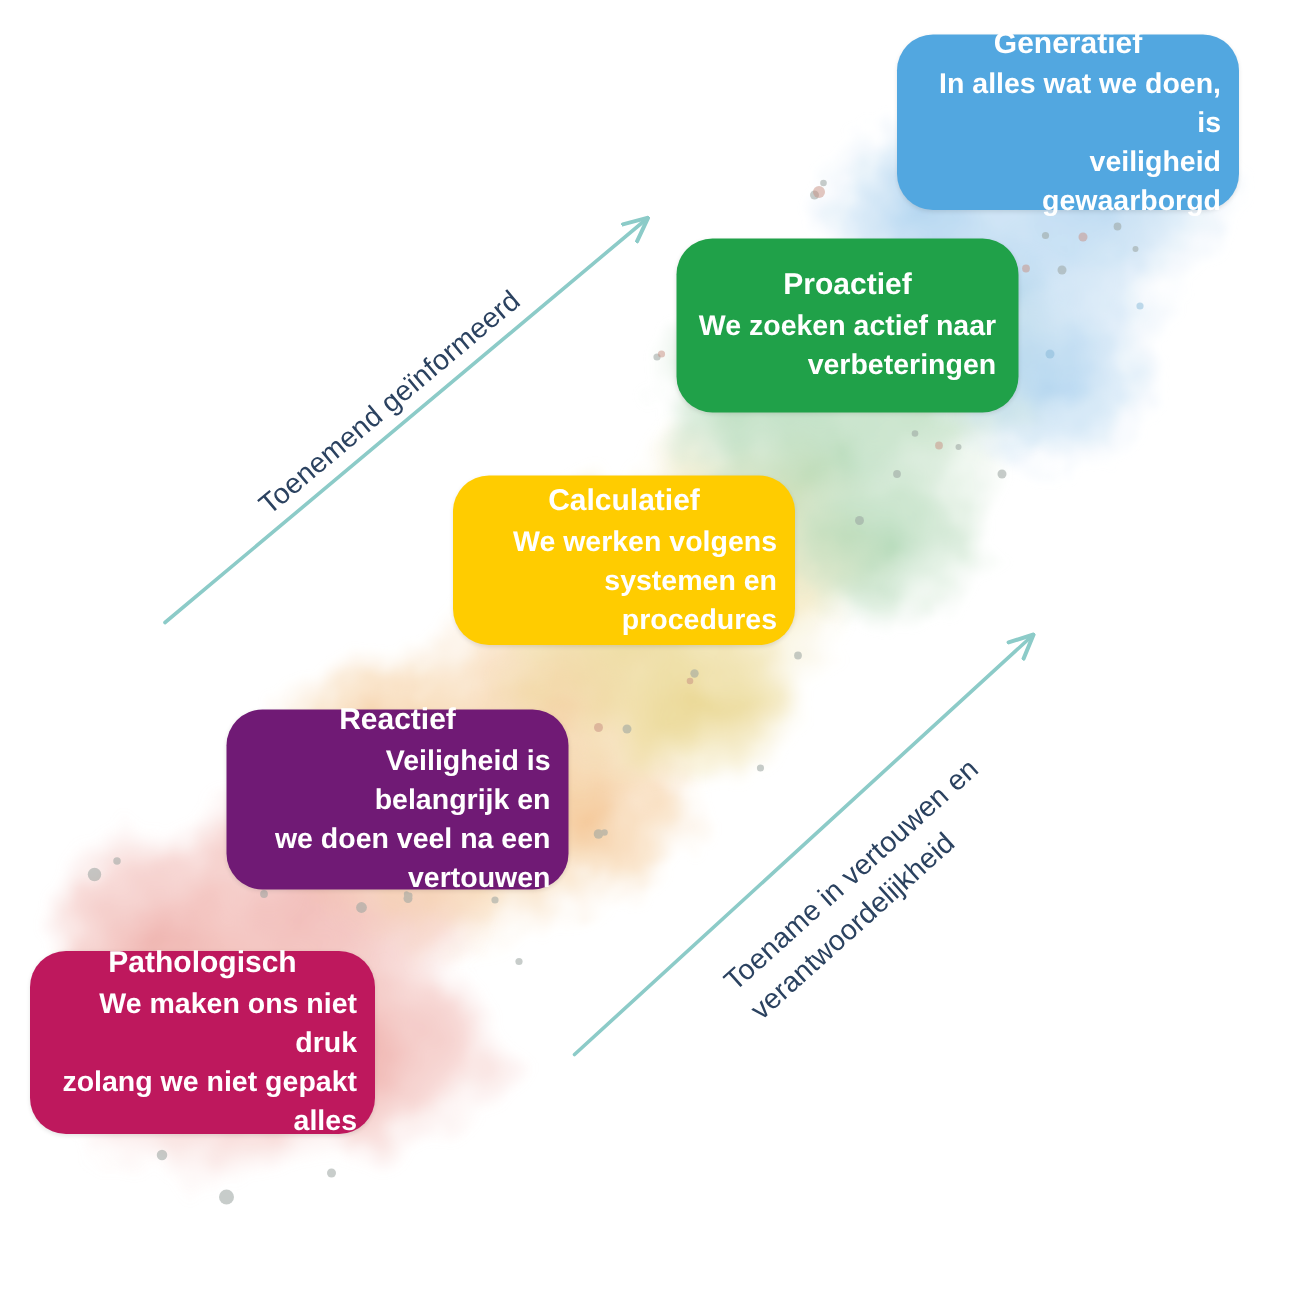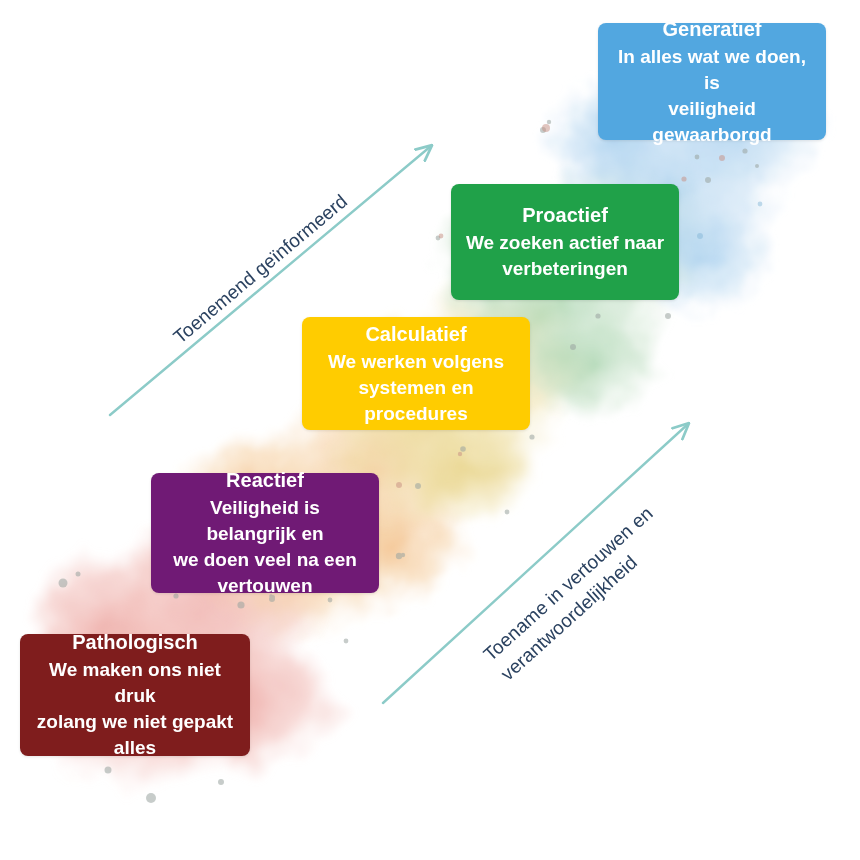--- a/index.html
+++ b/index.html
@@ -23,23 +23,23 @@
     white-space:nowrap;
     transform-origin:0 0;
   }
   .arrow-label.two-line{white-space:normal;}
   .arrow-label span{display:block;}
 
   
   .card{
     position:absolute;
     box-sizing:border-box;
-    border-radius:8px;
+    border-radius:24px;
     color:#ffffff;
-    text-align:center;
+    text-align:right;
     display:flex;
     flex-direction:column;
     align-items:center;
     justify-content:center;
     padding:6px 12px;
     box-shadow:0 1px 3px rgba(0,0,0,.10);
   }
   .card .title{
     font-weight:bold;
     font-size:20px;
@@ -203,21 +203,21 @@
 
   <div class="arrow-label" style="left:168px; top:330px; transform:rotate(-40deg);">
     <span>Toenemend geïnformeerd</span>
   </div>
 
   <div class="arrow-label two-line" style="left:478px; top:648px; transform:rotate(-42deg); text-align:left;">
     <span>Toename in vertouwen en</span>
     <span>verantwoordelijkheid</span>
   </div>
 
-  <div class="card" style="left:20px; top:634px; width:230px; height:122px; background:#7f1d1d;">
+  <div class="card" style="left:20px; top:634px; width:230px; height:122px; background:#be185d;">
     <div class="title">Pathologisch</div>
     <div class="desc">
       <span>We maken ons niet druk</span>
       <span>zolang we niet gepakt</span>
       <span>alles</span>
     </div>
   </div>
 
   <div class="card" style="left:151px; top:473px; width:228px; height:120px; background:#701a75;">
     <div class="title">Reactief</div>
@@ -229,21 +229,21 @@
   </div>
 
   <div class="card" style="left:302px; top:317px; width:228px; height:113px; background:#FFCC00;">
     <div class="title">Calculatief</div>
     <div class="desc">
       <span>We werken volgens</span>
       <span>systemen en procedures</span>
     </div>
   </div>
 
-  <div class="card" style="left:451px; top:184px; width:228px; height:116px; background:#20A149;">
+  <div class="card" style="left:451px; top:159px; width:228px; height:116px; background:#20A149;">
     <div class="title">Proactief</div>
     <div class="desc">
       <span>We zoeken actief naar</span>
       <span>verbeteringen</span>
     </div>
   </div>
 
   <div class="card" style="left:598px; top:23px; width:228px; height:117px; background:#52A7E0;">
     <div class="title">Generatief</div>
     <div class="desc">

